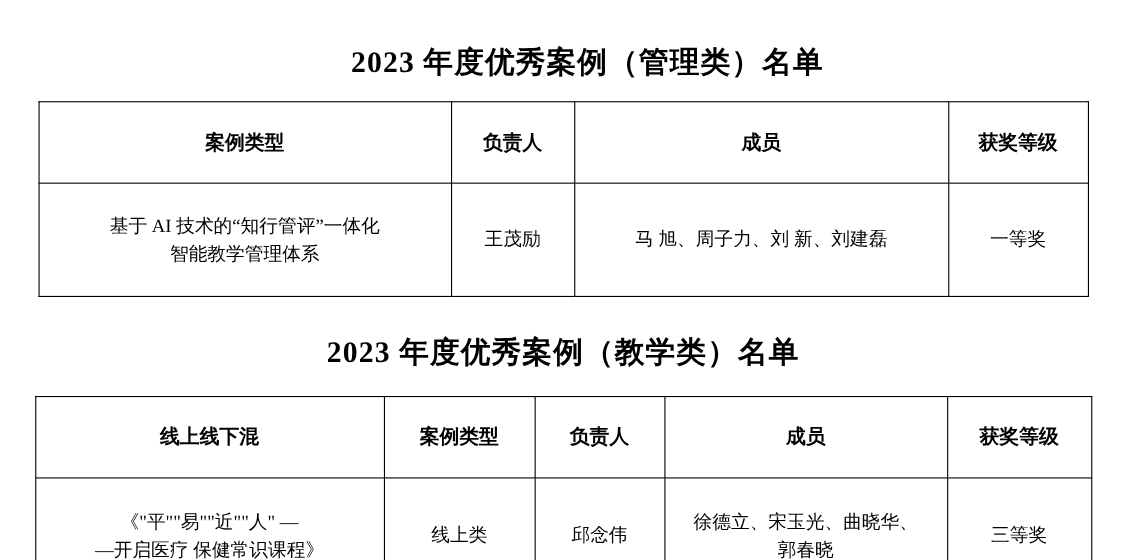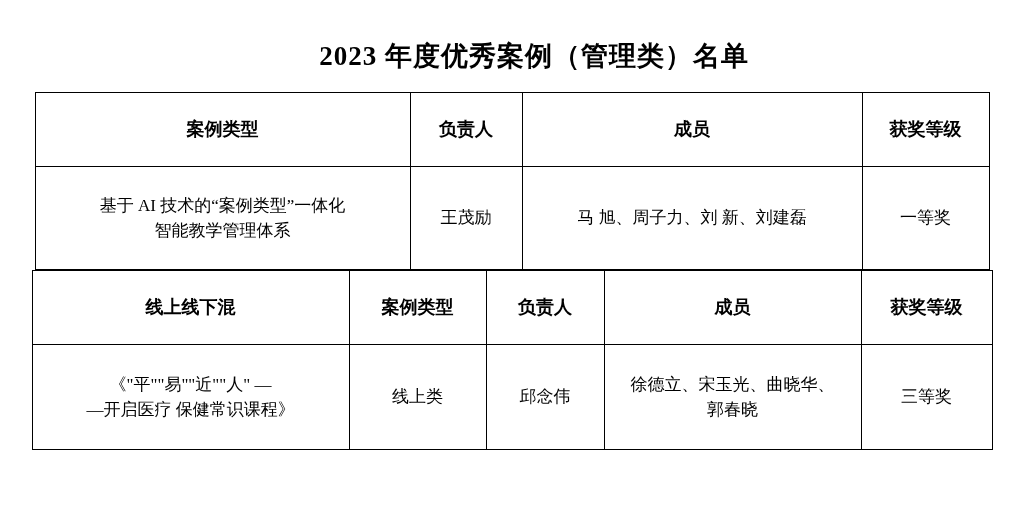--- a/index.html
+++ b/index.html
@@ -102,36 +102,37 @@
       <tr>
         <th>案例类型</th>
         <th>负责人</th>
         <th>成员</th>
         <th>获奖等级</th>
       </tr>
     </thead>
     <tbody>
       <tr>
         <td>
-            <span class="cell-text">基于 AI 技术的“案例类型”一体化
+            <span class="cell-text">基于 AI 技术的“知行管评”一体化
 智能教学管理体系</span>
           </td>
         <td>
             <span class="cell-text">王茂励</span>
           </td>
         <td>
             <span class="cell-text">马 旭、周子力、刘 新、刘建磊</span>
           </td>
         <td>
             <span class="cell-text">一等奖</span>
           </td>
       </tr>
     </tbody>
   </table>
 
+  <h1 class="doc-title" id="title-teach">2023 年度优秀案例（教学类）名单</h1>
 
   <table class="doc-table" id="table-teach">
     <colgroup>
       <col class="c-name">
         <col class="c-type">
         <col class="c-leader">
         <col class="c-members">
         <col class="c-award">
     </colgroup>
     <thead>

